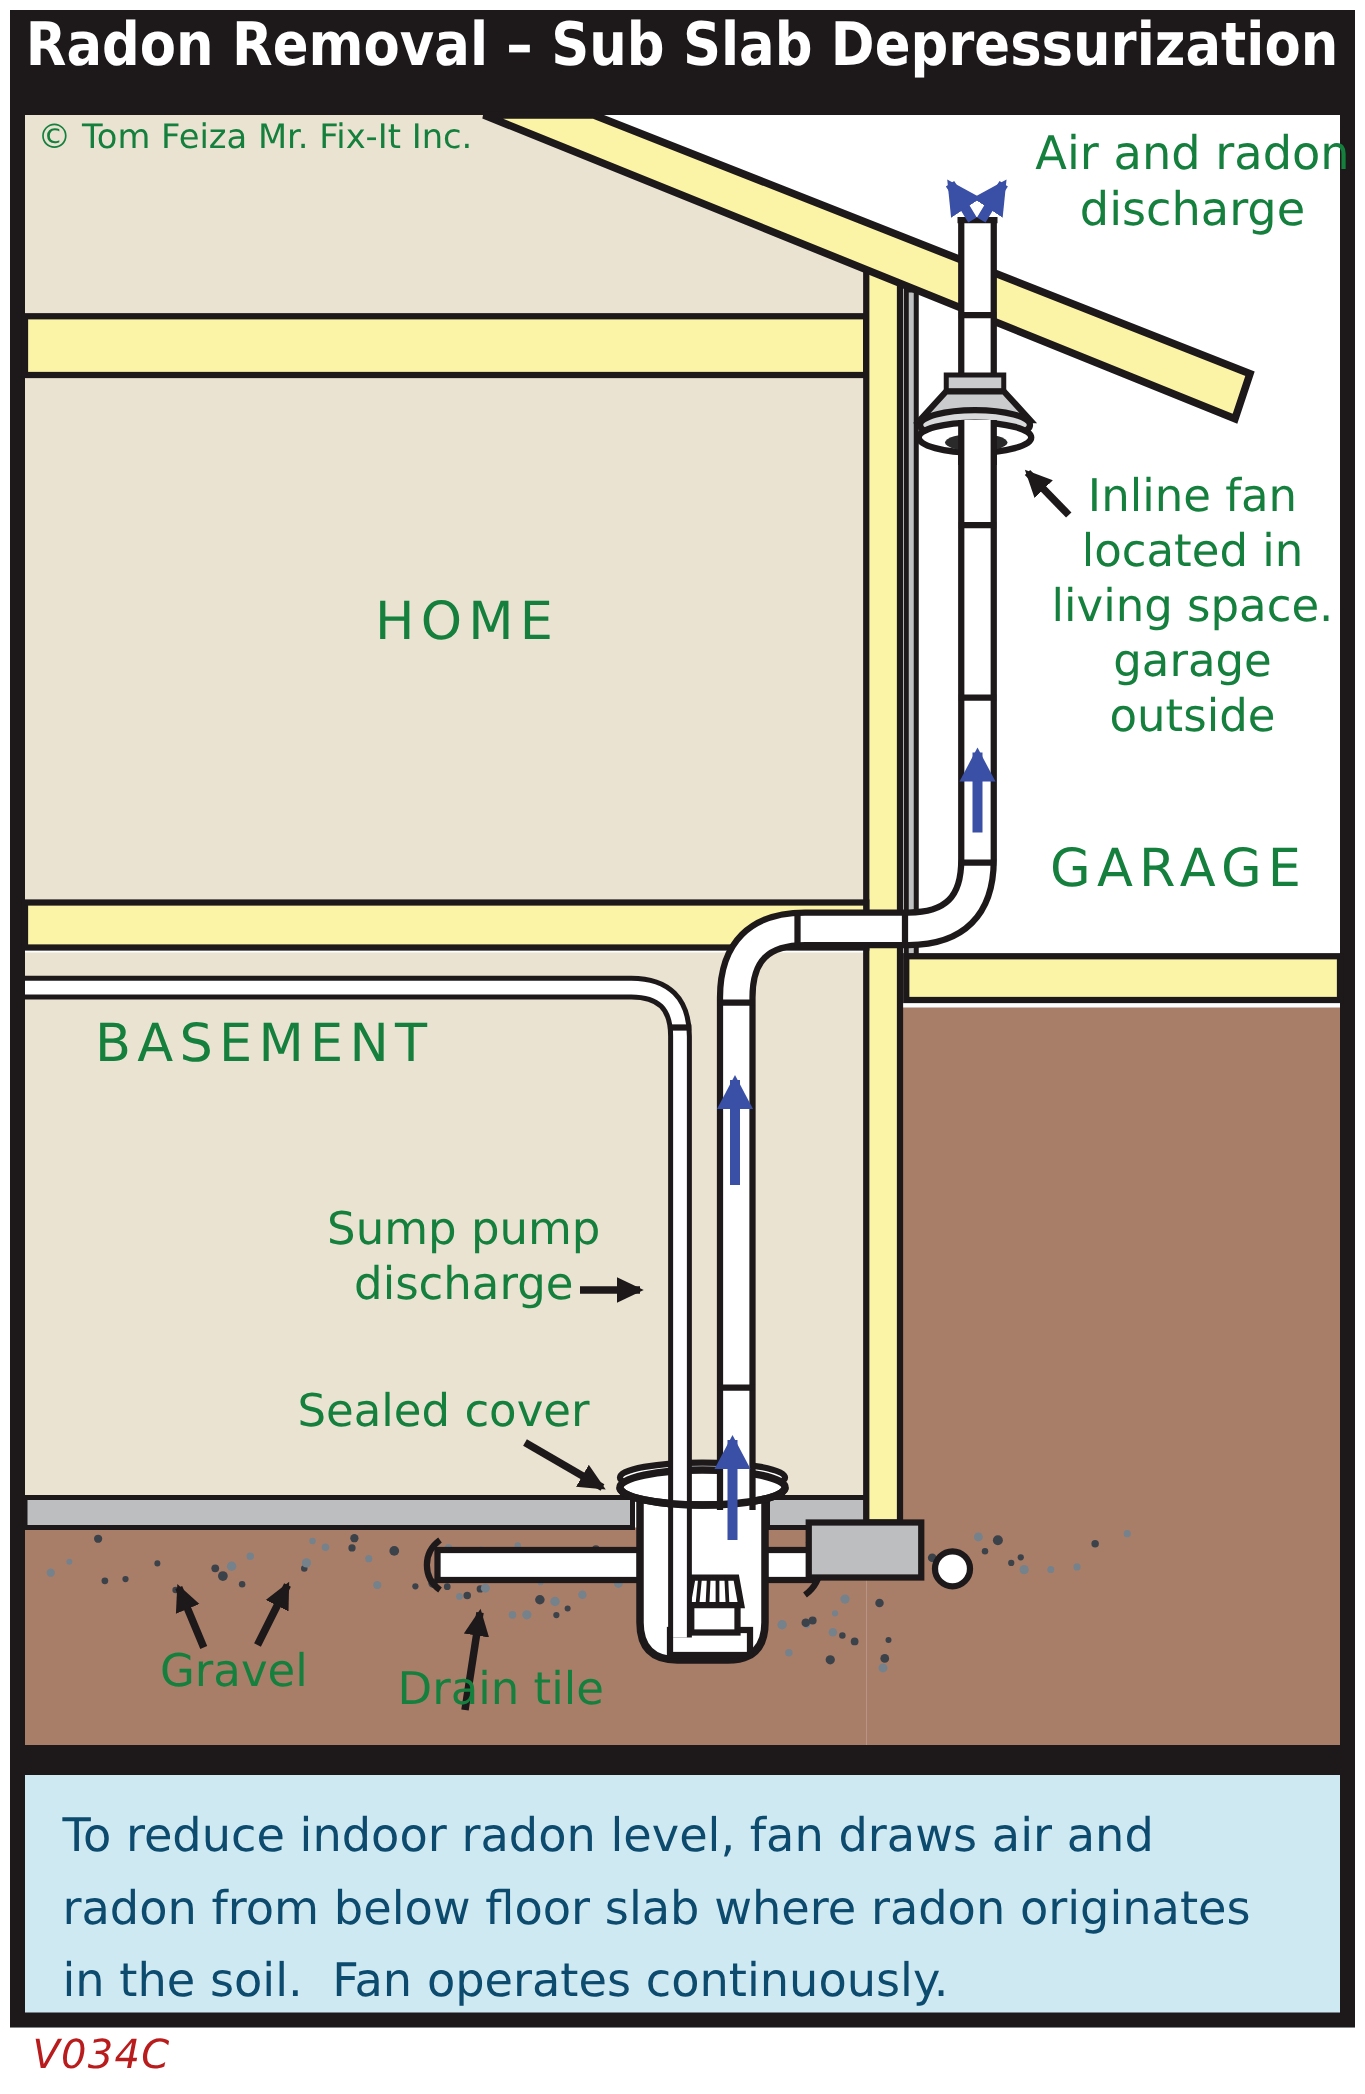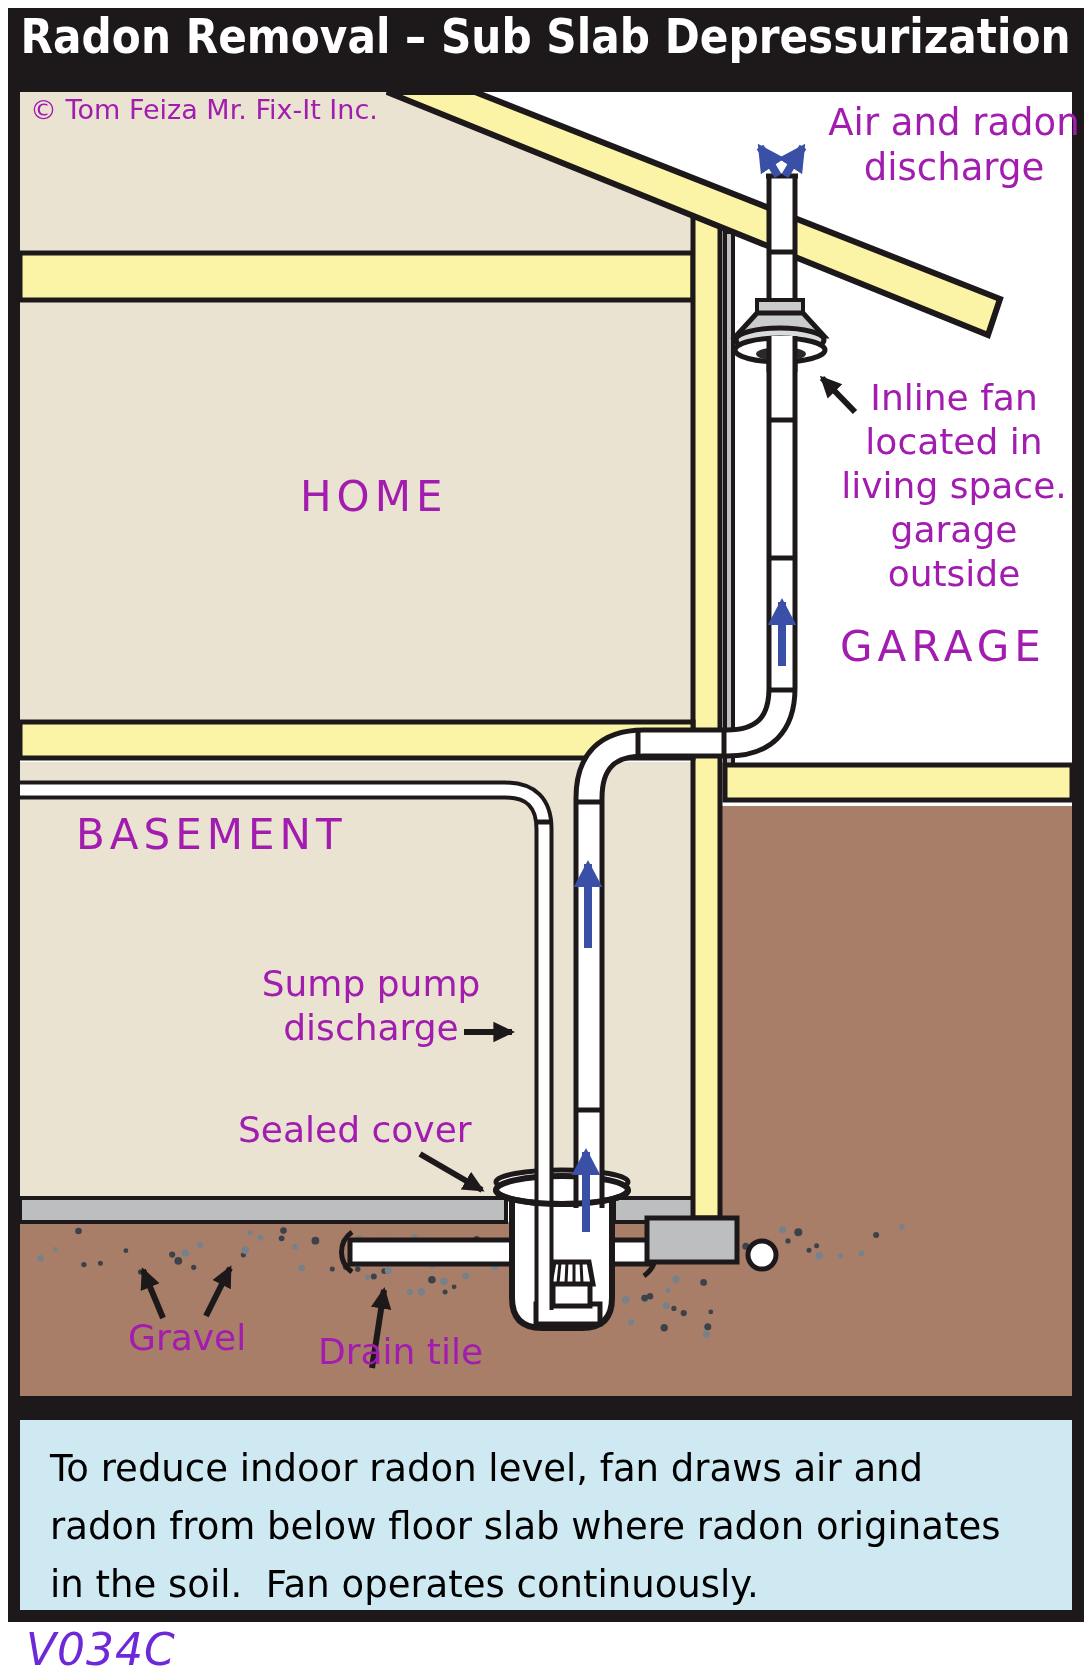--- a/index.html
+++ b/index.html
@@ -12,28 +12,28 @@
   .title-text { color:#ffffff; font-weight:bold; font-size:48px; white-space:nowrap;
                 transform:scaleX(0.88); transform-origin:center; letter-spacing:0px;
                 font-family:"DejaVu Sans", sans-serif; }
 
   .main-panel { position:absolute; left:8px; top:80px; width:1076px; height:1328px;
                 background:#ffffff; border:12px solid #1d191a; z-index:0; }
 
   .caption-box { position:absolute; left:8px; top:1408px; width:1076px; height:214px;
                  background:#cee9f2; border:12px solid #1d191a; z-index:0;
                  padding:20px 0 0 30px; }
-  .cap-line { font-size:37px; line-height:58px; color:#000000; white-space:pre; }
-
-  .code { position:absolute; left:26px; top:1624px; font-size:44px; font-style:italic;
-          color:#6d28d9; z-index:2; letter-spacing:1px; }
+  .cap-line { font-size:37px; line-height:58px; color:#0c4a6e; white-space:pre; }
+
+  .code { position:absolute; left:26px; top:1624px; font-size:32px; font-style:italic;
+          color:#b91c1c; z-index:2; letter-spacing:1px; }
 
   svg.art { position:absolute; left:0; top:0; z-index:1; pointer-events:none; }
 
-  .lbl { position:absolute; z-index:2; color:#a21caf; }
+  .lbl { position:absolute; z-index:2; color:#15803d; }
   .room { font-size:42px; letter-spacing:5px; }
   .note { font-size:36px; line-height:44px; }
   .center { text-align:center; }
 </style>
 </head>
 <body>
 
 <div class="page">
 
   <div class="title-bar">
@@ -242,21 +242,21 @@
 
   <div class="lbl note center" style="left:826px; top:376px; width:256px; font-size:36px; line-height:44px;">
     <div>Inline fan</div>
     <div>located in</div>
     <div>living space.</div>
     <div>garage outside</div>
   </div>
 
   <div class="lbl room" style="left:300px; top:472px;">HOME</div>
 
-  <div class="lbl room" style="left:840px; top:622px;">GARAGE</div>
+  <div class="lbl room" style="left:840px; top:670px;">GARAGE</div>
 
   <div class="lbl room" style="left:76px; top:810px;">BASEMENT</div>
 
   <div class="lbl note center" style="left:258px; top:962px; width:226px;">
     <div>Sump pump</div>
     <div>discharge</div>
   </div>
 
   <div class="lbl note" style="left:238px; top:1108px;">Sealed cover</div>
 

